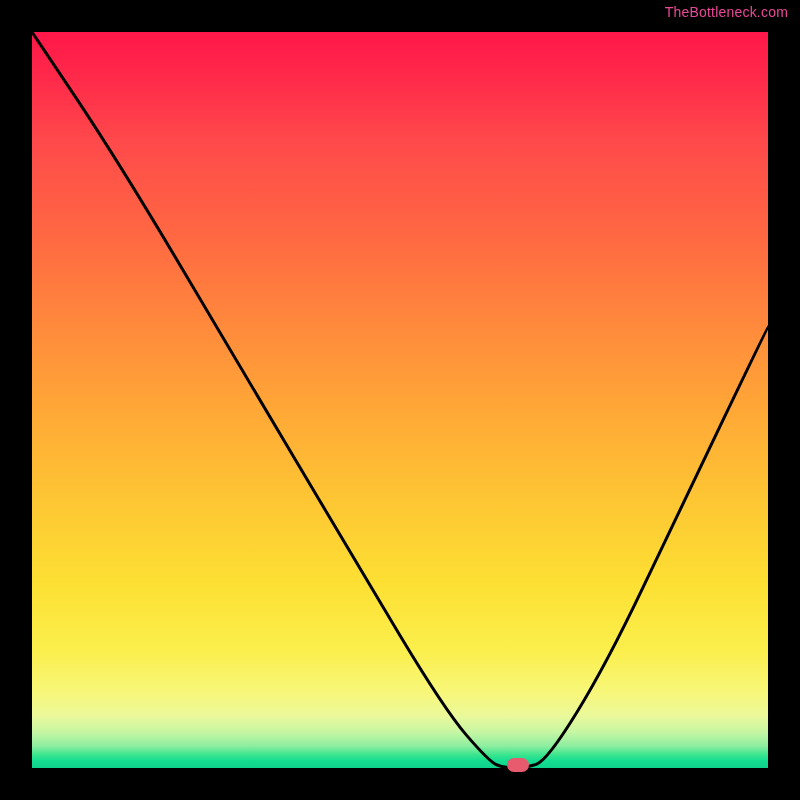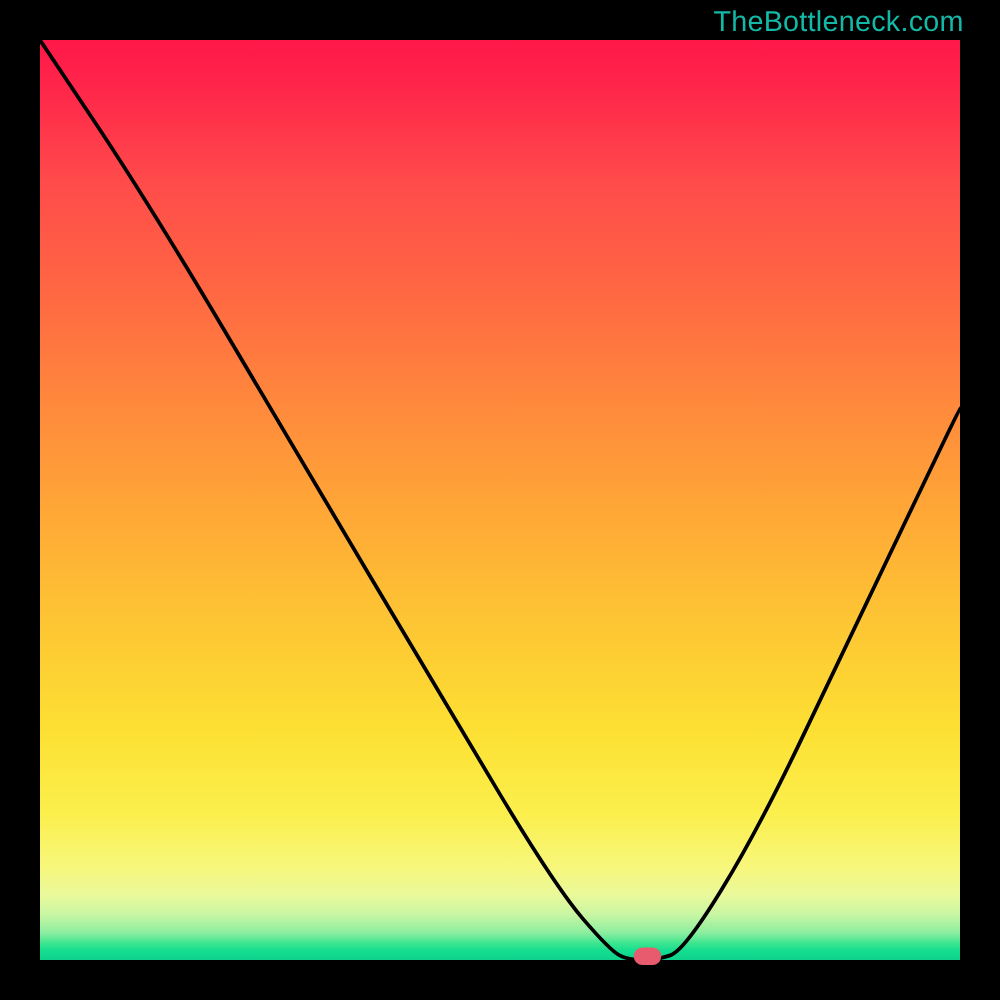--- a/index.html
+++ b/index.html
@@ -13,23 +13,23 @@
   }
   .frame {
     position: relative;
     width: 800px;
     height: 800px;
     background: #000;
   }
   .watermark {
     position: absolute;
     top: 4px;
-    right: 29px;
-    color: #14b8a6;
-    font-size: 23px;
+    right: 12px;
+    color: #ec4899;
+    font-size: 14px;
     font-weight: 400;
     letter-spacing: 0.2px;
   }
   .plot {
     position: absolute;
     left: 32px;
     top: 32px;
     width: 736px;
     height: 736px;
     

